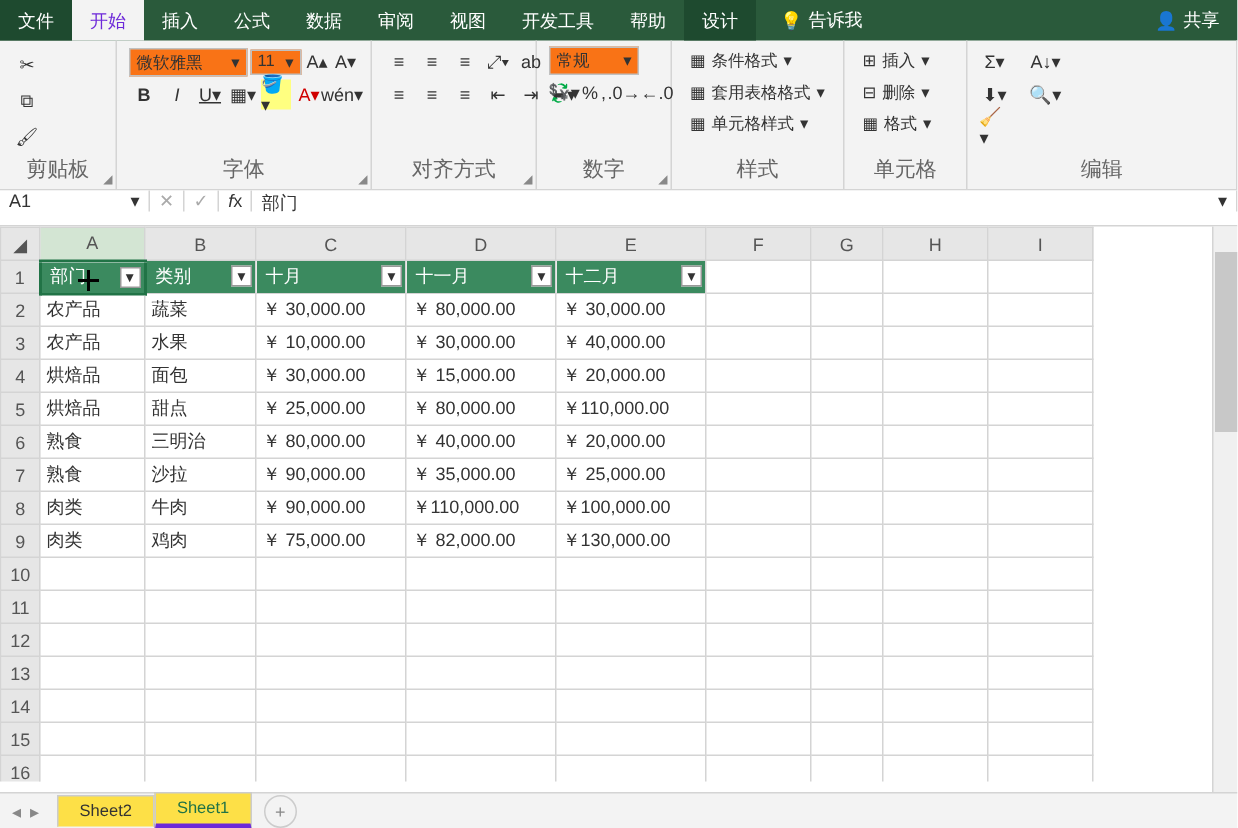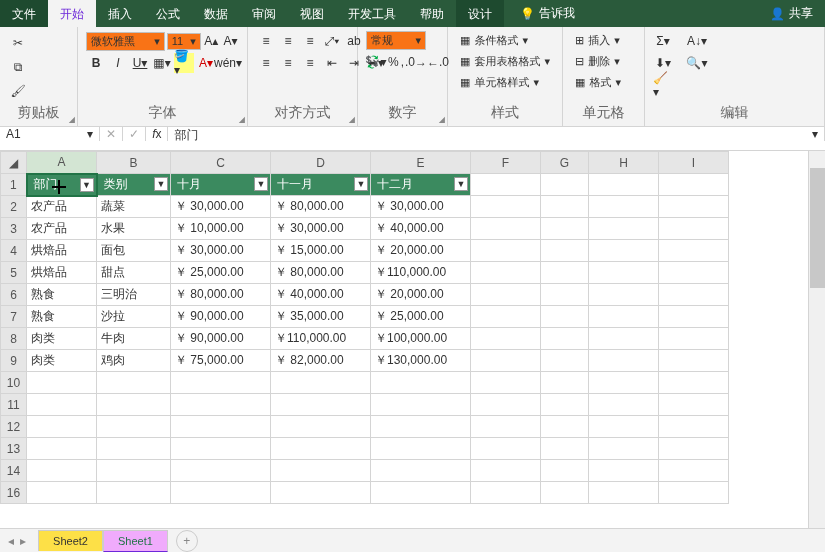--- a/index.html
+++ b/index.html
@@ -34,21 +34,21 @@
 .fdrop{position:absolute;right:2px;top:3px;width:14px;height:14px;background:#fff;border:1px solid #999;font-size:9px;display:flex;align-items:center;justify-content:center;color:#333}
 .grid .num{text-align:left;padding-right:6px}
 .selcell{border:2px solid #217346!important}
 .cursor-mark{position:absolute;left:52px;top:29px;width:14px;height:14px;pointer-events:none}
 .cursor-mark:before,.cursor-mark:after{content:"";position:absolute;background:#000}
 .cursor-mark:before{left:6px;top:0;width:2px;height:14px}
 .cursor-mark:after{top:6px;left:0;height:2px;width:14px}
 .sheettabs{position:absolute;bottom:0;left:0;right:0;height:24px;background:#f3f3f3;border-top:1px solid #d4d4d4;display:flex;align-items:center;padding-left:8px;gap:0}
 .navset{display:flex;gap:6px;color:#888;padding-right:12px}
 .stab{padding:4px 14px;border:1px solid #ccc;border-bottom:none;background:#fde047;font-size:11px;cursor:pointer}
-.stab.active{background:#f0abfc;color:#217346;border-bottom:1px solid #6d28d9}
+.stab.active{background:#fde047;color:#217346;border-bottom:5px solid #6d28d9}
 .addsh{width:22px;height:22px;border:1px solid #ccc;border-radius:50%;display:flex;align-items:center;justify-content:center;margin-left:8px;color:#888;cursor:pointer}
 .vscroll{position:absolute;right:0;top:151px;bottom:24px;width:17px;background:#f0f0f0;border-left:1px solid #d4d4d4}
 .vthumb{width:15px;height:120px;background:#c8c8c8;margin:17px 1px}
 svg{display:block}
 </style>
 </head>
 <body>
 
 <div class="tabbar">
   <div class="tab file">文件</div>
@@ -387,20 +387,32 @@
           <td class=""></td>
           <td class=""></td>
           <td class=""></td>
           <td class=""></td>
           <td class=""></td>
           <td class=""></td>
           <td class=""></td>
           <td class=""></td>
         </tr>
         <tr>
+          <th class="rh">15</th>
+          <td class=""></td>
+          <td class=""></td>
+          <td class=""></td>
+          <td class=""></td>
+          <td class=""></td>
+          <td class=""></td>
+          <td class=""></td>
+          <td class=""></td>
+          <td class=""></td>
+        </tr>
+        <tr>
           <th class="rh">16</th>
           <td class=""></td>
           <td class=""></td>
           <td class=""></td>
           <td class=""></td>
           <td class=""></td>
           <td class=""></td>
           <td class=""></td>
           <td class=""></td>
           <td class=""></td>

